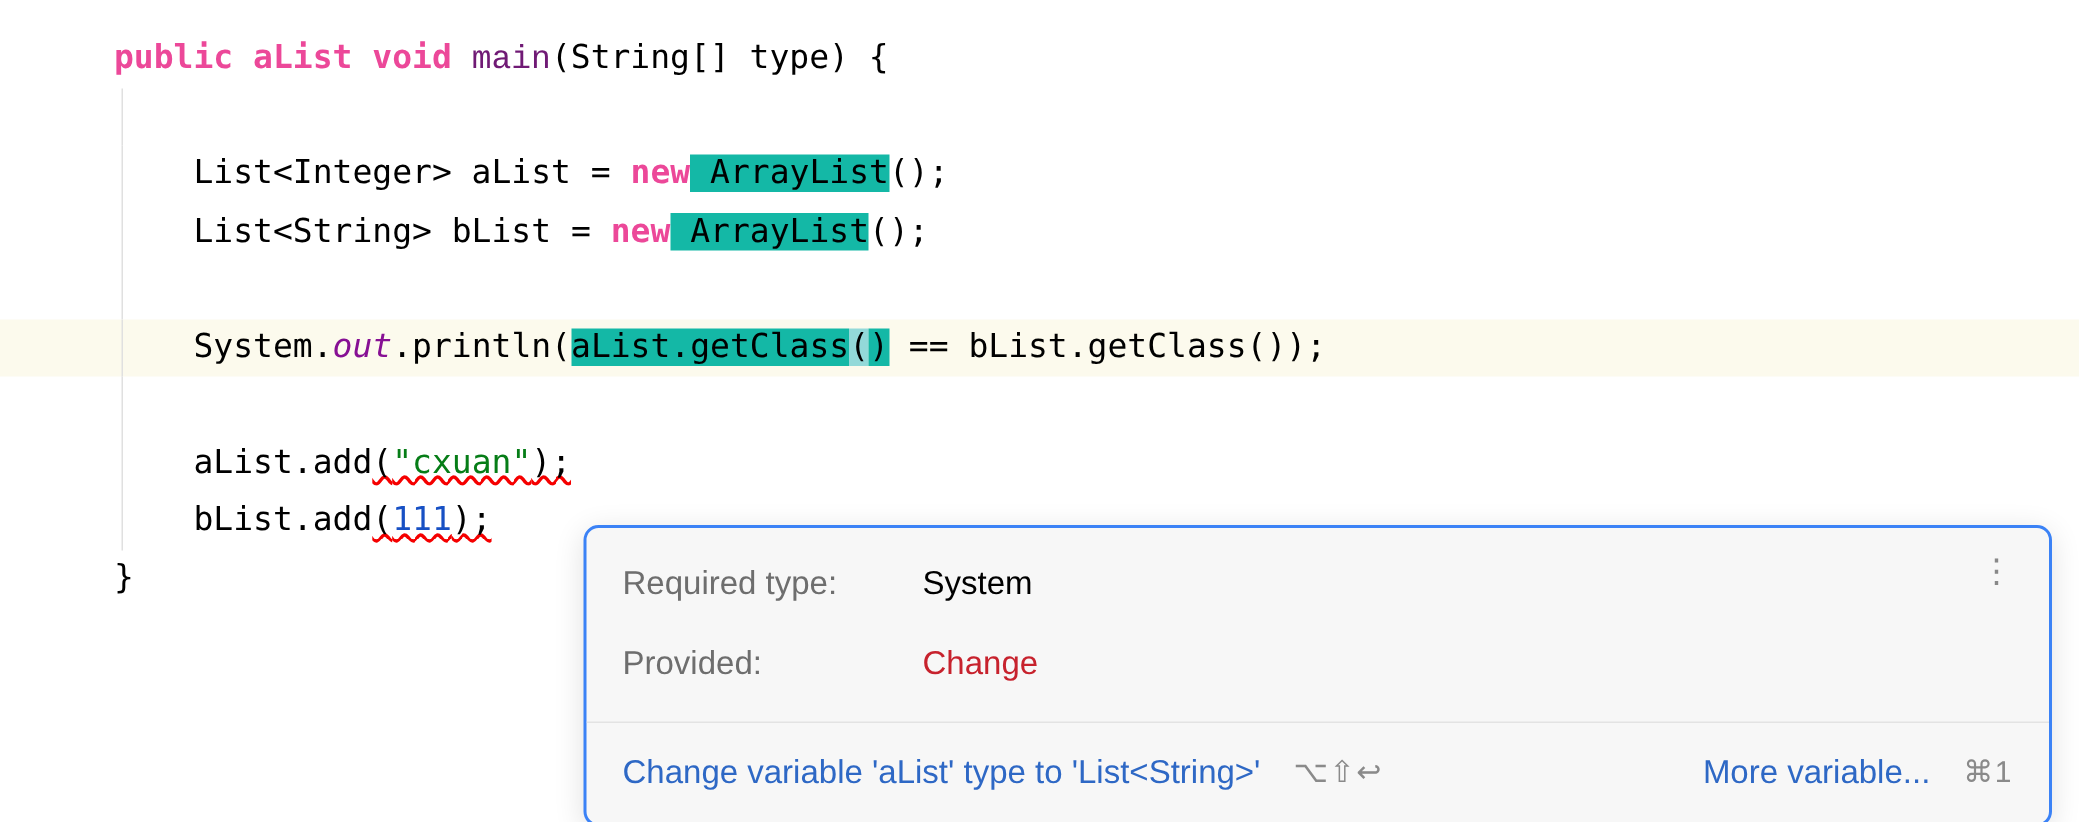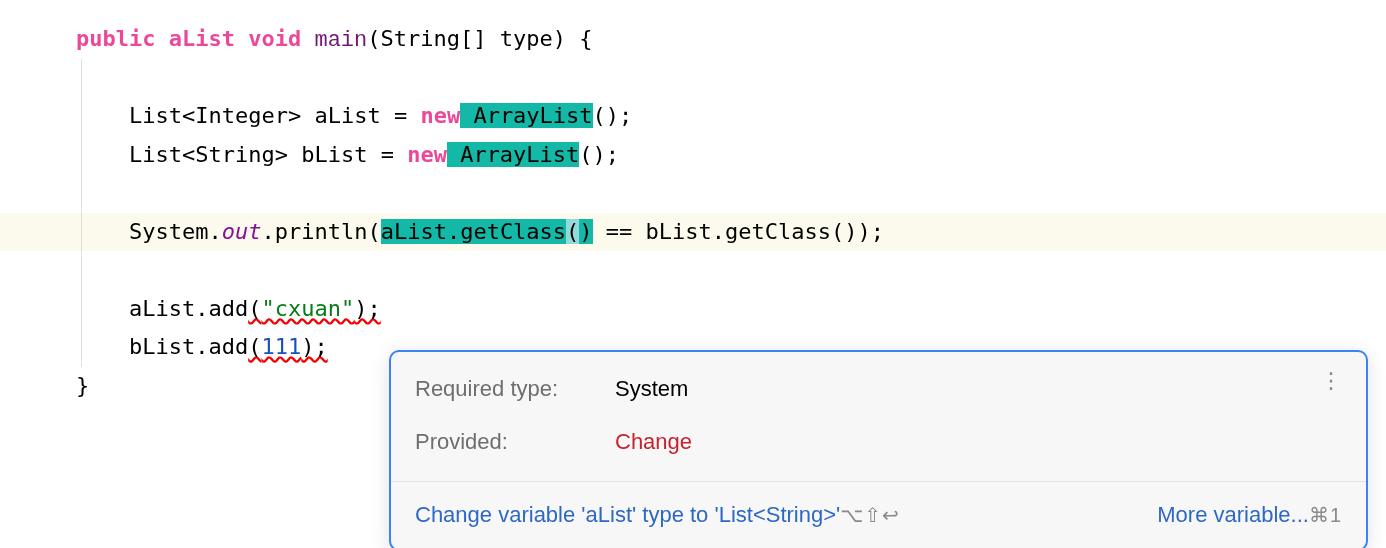--- a/index.html
+++ b/index.html
@@ -85,20 +85,21 @@
       text-align: right;
       align-self: start;
       grid-row: 1 / span 2;
       grid-column: 3;
     }
     .tooltip-footer {
       border-top: 1px solid #e3e3e3;
       padding: 14px 24px;
       display: flex;
       align-items: center;
+      gap: 22px;
       font-size: 22px;
     }
     .tooltip-action {
       color: #2e68c5;
       cursor: pointer;
     }
     .shortcut {
       color: #8a8a8a;
       font-size: 20px;
       letter-spacing: 1px;

